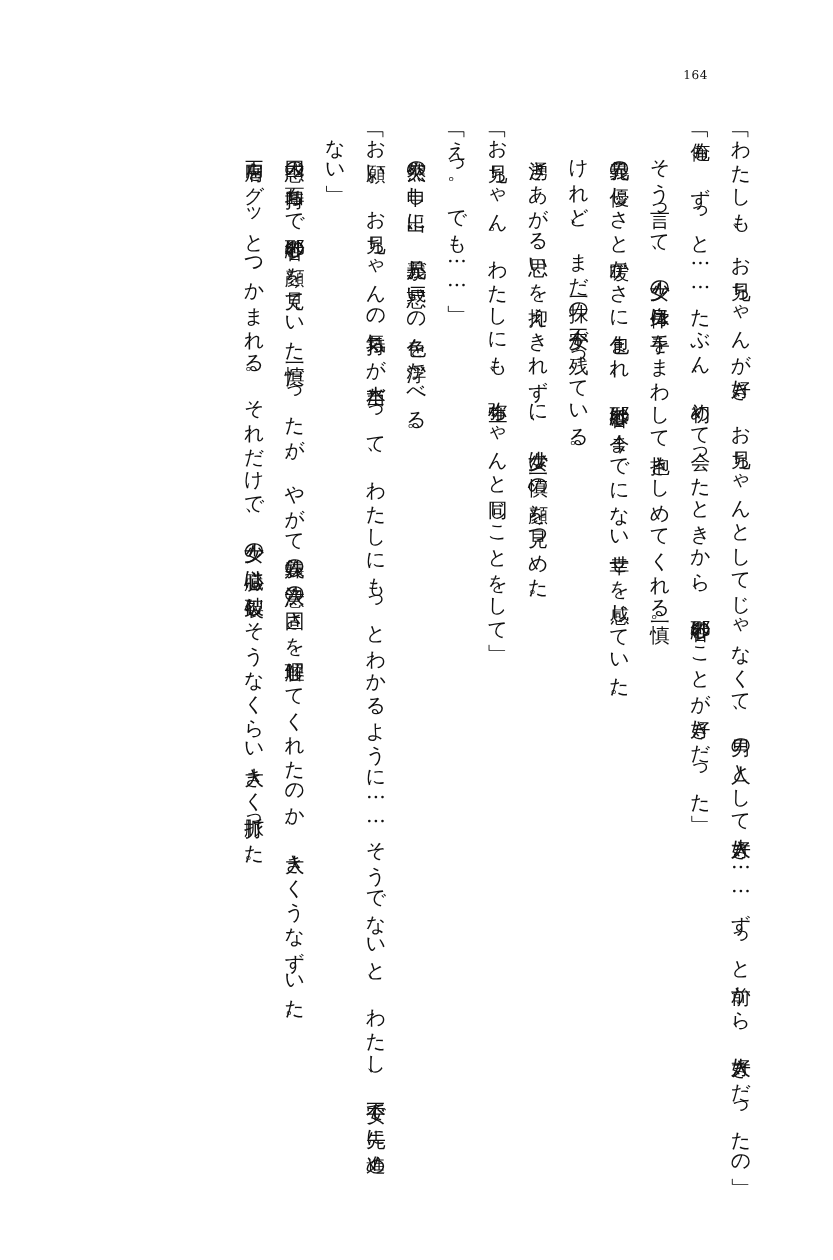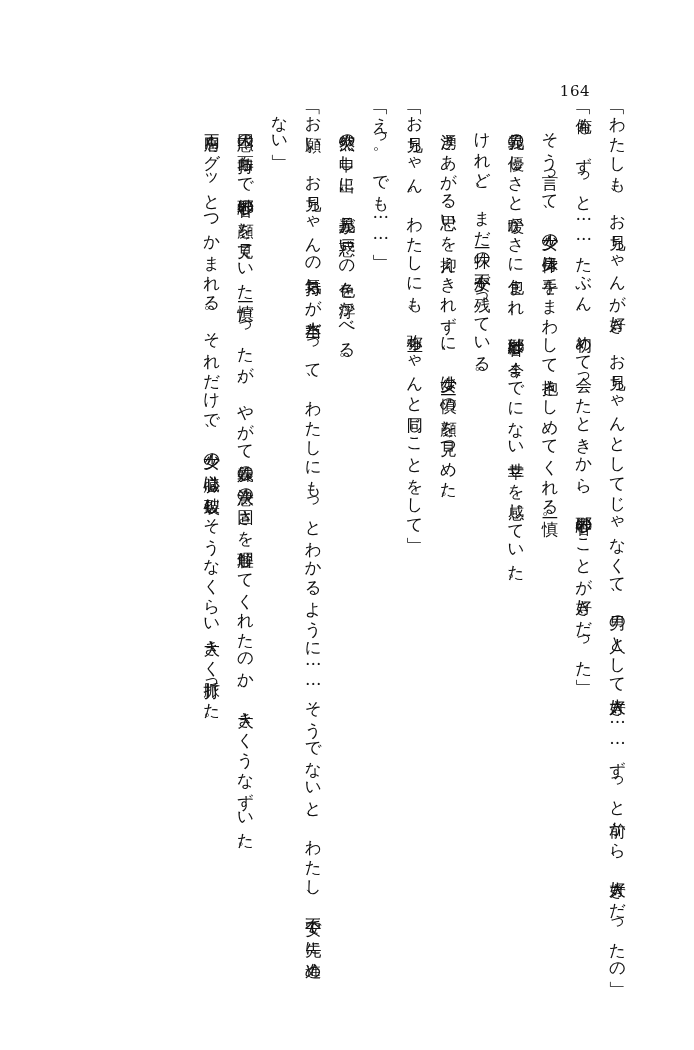--- a/index.html
+++ b/index.html
@@ -17,25 +17,24 @@
   .page {
     position: relative;
     width: 694px;
     height: 1050px;
     box-sizing: border-box;
   }
   .page-number {
     position: absolute;
     top: 58px;
     right: 104px;
-    font-size: 15px;
+    font-size: 10px;
     font-family: "DejaVu Serif", "Liberation Serif", serif;
     letter-spacing: 0.5px;
     color: #111;
-    margin-top: 24px;
   }
   .body-text {
     position: absolute;
     top: 104px;
     right: 60px;
     left: 58px;
     height: 880px;
     writing-mode: vertical-rl;
     -webkit-writing-mode: vertical-rl;
     text-orientation: upright;

